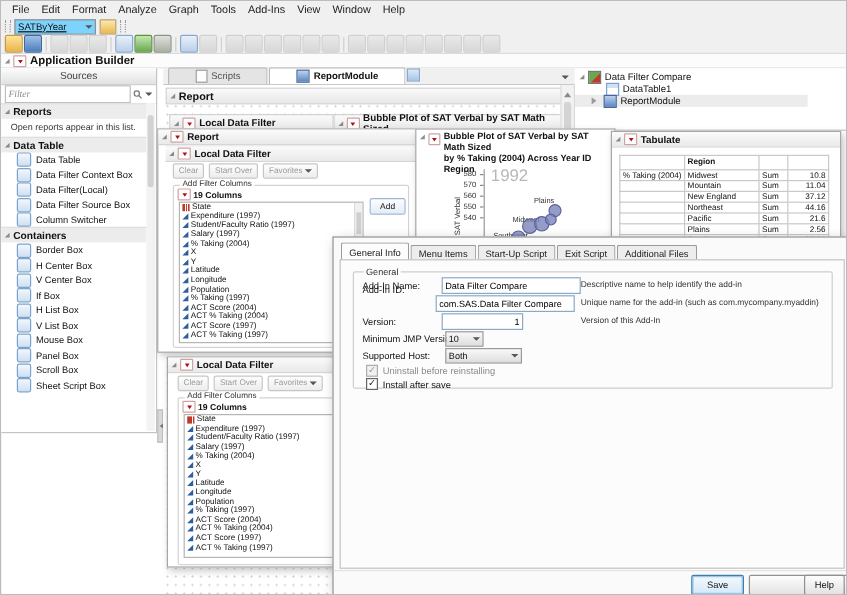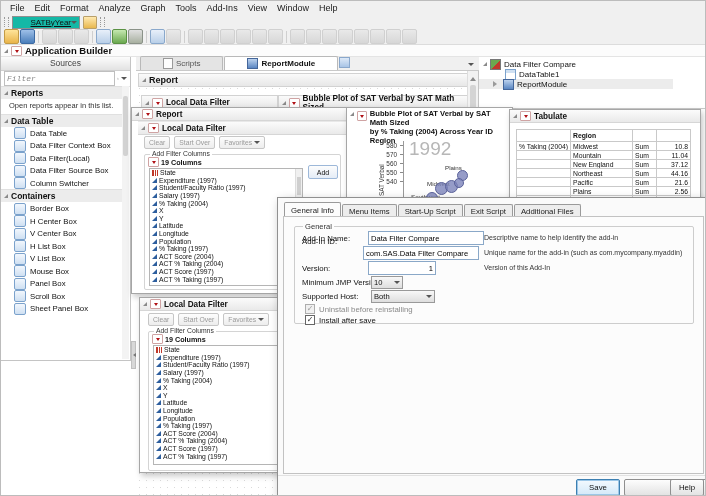--- a/index.html
+++ b/index.html
@@ -5,21 +5,21 @@
   html,body{margin:0;padding:0;background:#fff;}
   body{font-family:"Liberation Sans",sans-serif;color:#111;}
   .screen{position:relative;width:706px;height:496px;overflow:hidden;background:#fff;border:1px solid #bcbcbc;box-sizing:border-box;}
   .abs{position:absolute;box-sizing:border-box;}
 
   
   .menubar{left:0;top:0;width:706px;height:14px;background:#f0f0f0;display:flex;align-items:center;padding-left:4px;font-size:9px;color:#222;}
   .menu-item{padding:0 5px;cursor:default;}
   .quickbar{left:0;top:14px;width:706px;height:14px;background:#f0f0f0;display:flex;align-items:center;gap:3px;padding-left:3px;}
   .grip{width:3px;height:10px;border-left:1px dotted #9a9a9a;border-right:1px dotted #9a9a9a;}
-  .combo{width:62px;height:11px;background:#14b8a6;border:1px solid #8f8f8f;font-size:8px;display:flex;align-items:center;justify-content:flex-end;padding:0 2px;text-decoration:underline;}
+  .combo{width:62px;height:11px;background:#7dd3fc;border:1px solid #8f8f8f;font-size:8px;display:flex;align-items:center;justify-content:space-between;padding:0 2px;text-decoration:underline;}
   .tri-down{width:0;height:0;border:3px solid transparent;border-top:3px solid #555;margin-top:3px;}
   .qico{width:12px;height:11px;border:1px solid #b9a06a;background:linear-gradient(#ffe9b0,#e8b84e);border-radius:1px;}
   .toolbar{left:0;top:28px;width:706px;height:16px;background:#f0f0f0;border-bottom:1px solid #dcdcdc;display:flex;align-items:center;gap:1px;padding-left:3px;}
   .tico{width:13px;height:13px;border-radius:2px;border:1px solid transparent;}
   .tico.c1{background:linear-gradient(#ffe49a,#e9b44a);border-color:#c39b45;}
   .tico.c2{background:linear-gradient(#9fc0e8,#4a7ebb);border-color:#3c6aa3;}
   .tico.c3{background:linear-gradient(#e8f0fa,#b9cfe8);border-color:#89a8cc;}
   .tico.c4{background:linear-gradient(#c5e8b0,#6aa84f);border-color:#5a9143;}
   .tico.c5{background:linear-gradient(#e0e0e0,#a8b0a0);border-color:#8a9288;}
   .tico.g{background:linear-gradient(#e9e9e9,#d7d7d7);border-color:#d0d0d0;}
@@ -30,21 +30,21 @@
   .disc{width:0;height:0;border-left:5px solid transparent;border-bottom:5px solid #8a8a8a;}
   .disc.sm{border-left-width:4px;border-bottom-width:4px;}
   .redtri{width:9px;height:8px;background:#fff;border:1px solid #cfa3a3;display:flex;align-items:center;justify-content:center;border-radius:1px;}
   .redtri::after{content:"";width:0;height:0;border:2.5px solid transparent;border-top:3.5px solid #b11116;margin-top:3px;}
   .collapsed-tri{width:0;height:0;border:3px solid transparent;border-left:4px solid #9a9a9a;}
 
   
   .sources{left:0;top:56px;width:130px;height:304px;background:#fff;border-right:1px solid #c4c4c4;border-bottom:1px solid #c4c4c4;}
   .panel-head{height:13px;background:linear-gradient(#fcfcfc,#e2e2e2);border-bottom:1px solid #cfcfcf;text-align:center;font-size:8.5px;color:#444;line-height:13px;}
   .filter-row{height:15px;border-bottom:1px solid #e6e6e6;display:flex;align-items:center;gap:2px;padding:0 3px;}
-  .filter-input{flex:1;height:11px;border:1px solid #bfbfbf;font-size:8px;padding:1px 2px;font-family:Liberation Mono, monospace;}
+  .filter-input{flex:1;height:11px;border:1px solid #bfbfbf;font-size:8px;padding:1px 2px;font-family:Liberation Serif, serif;}
   .filter-input::placeholder{font-style:italic;color:#8a8a8a;}
   .src-scroll{position:absolute;right:1px;top:29px;width:7px;height:273px;background:#f3f3f3;}
   .src-scroll .thumb{position:absolute;top:10px;left:1px;width:5px;height:60px;background:#d2d2d2;border-radius:2px;}
   .src-body{position:absolute;left:0;top:29px;width:121px;}
   .src-sec{background:#ececec;border-top:1px solid #e0e0e0;font-size:8.5px;font-weight:bold;height:12px;display:flex;align-items:center;gap:3px;padding-left:3px;}
   .src-note{font-size:7.5px;color:#333;padding:2px 4px 3px 8px;line-height:1.3;}
   .src-item{display:flex;align-items:center;gap:4px;font-size:7.8px;height:12.5px;padding-left:13px;}
   .src-ico{width:10px;height:10px;border:1px solid #7ba2cc;border-radius:2px;background:linear-gradient(#f2f7fd,#cfe0f2);flex:0 0 auto;}
 
   
@@ -80,21 +80,21 @@
   .list-scroll{position:absolute;top:0;right:0;width:6px;height:100%;background:#f0f0f0;border-left:1px solid #ddd;}
   .list-scroll .thumb{margin:8px auto 0;width:4px;height:18px;background:#cfcfcf;}
   .addbtn{position:absolute;height:12px;border:1px solid #9db8d9;background:linear-gradient(#fdfdfd,#e4ecf7);font-size:7px;display:flex;align-items:center;justify-content:center;border-radius:2px;}
 
   
   .bub-title{font-weight:bold;font-size:7.6px;line-height:1.18;}
   .ytick{position:absolute;font-size:6.4px;color:#333;width:14px;text-align:right;}
   .ytickmark{position:absolute;width:3px;height:1px;background:#8a8a8a;}
   .yaxis{position:absolute;width:1px;background:#9a9a9a;}
   .ylabel{position:absolute;font-size:6.4px;color:#333;transform:rotate(-90deg);transform-origin:left top;}
-  .yearlbl{position:absolute;font-size:19px;color:#b7b7b7;}
+  .yearlbl{position:absolute;font-size:14px;color:#b7b7b7;}
   .bubble{position:absolute;border-radius:50%;background:rgba(124,131,186,.8);border:1px solid #5c639b;}
   .blabel{position:absolute;font-size:6.2px;color:#333;white-space:nowrap;}
 
   
   .objects{left:478px;top:56px;width:228px;height:52px;background:#fff;border-bottom:1px solid #c9c9c9;}
   .obj-row{display:flex;align-items:center;gap:3px;font-size:8px;height:10px;}
   .obj-ico-addin{width:9px;height:9px;background:linear-gradient(135deg,#6aa84f 0 55%,#c0392b 55%);border:1px solid #777;flex:0 0 auto;}
   .obj-ico-table{width:9px;height:9px;background:linear-gradient(#fff,#fff),#fff;border:1px solid #7ba2cc;background-image:linear-gradient(#cfe0f2 0 3px,transparent 3px);flex:0 0 auto;}
   .obj-ico-mod{width:9px;height:9px;background:linear-gradient(#bcd2ee,#5a86c2);border:1px solid #44669a;flex:0 0 auto;}
 
@@ -244,41 +244,45 @@
       <div class="src-item">
           <span class="src-ico"></span>
           <span>H Center Box</span>
         </div>
       <div class="src-item">
           <span class="src-ico"></span>
           <span>V Center Box</span>
         </div>
       <div class="src-item">
           <span class="src-ico"></span>
+          <span>If Box</span>
+        </div>
+      <div class="src-item">
+          <span class="src-ico"></span>
           <span>H List Box</span>
         </div>
       <div class="src-item">
           <span class="src-ico"></span>
           <span>V List Box</span>
         </div>
       <div class="src-item">
           <span class="src-ico"></span>
           <span>Mouse Box</span>
         </div>
       <div class="src-item">
           <span class="src-ico"></span>
           <span>Panel Box</span>
         </div>
       <div class="src-item">
           <span class="src-ico"></span>
           <span>Scroll Box</span>
         </div>
       <div class="src-item">
           <span class="src-ico"></span>
-          <span>Sheet Panel Box</span>
+          <span>Sheet Script Box</span>
         </div>
     </div>
     <div class="src-scroll">
         <div class="thumb"></div>
       </div>
   </div>
 
   <div class="abs split-handle"></div>
 
   <div class="abs tabstrip">

